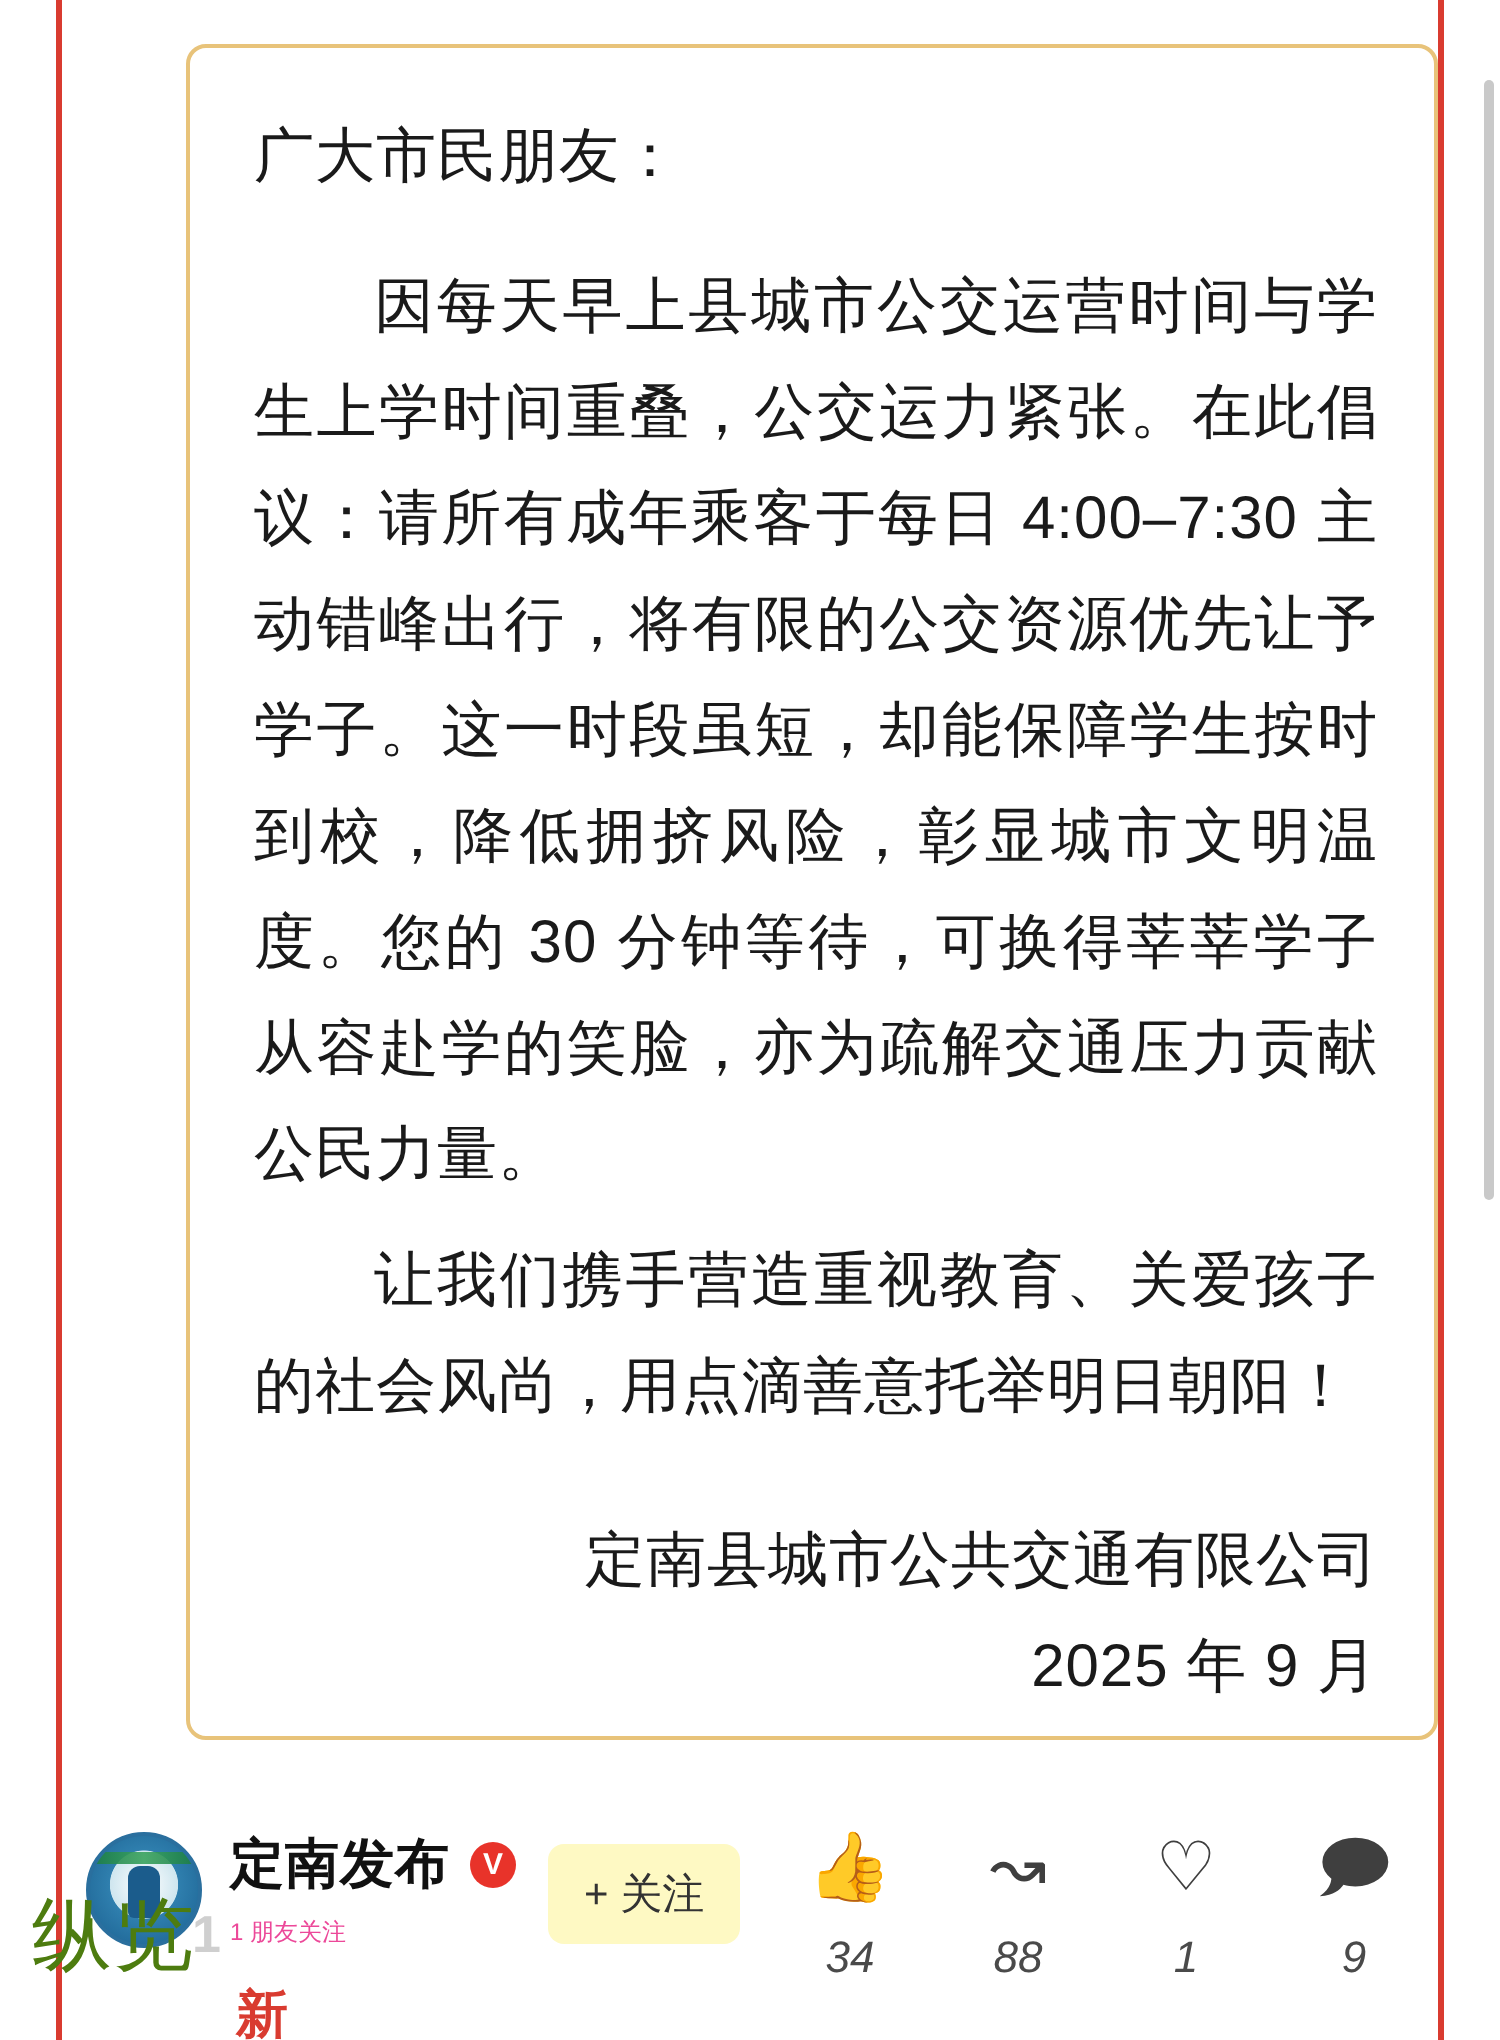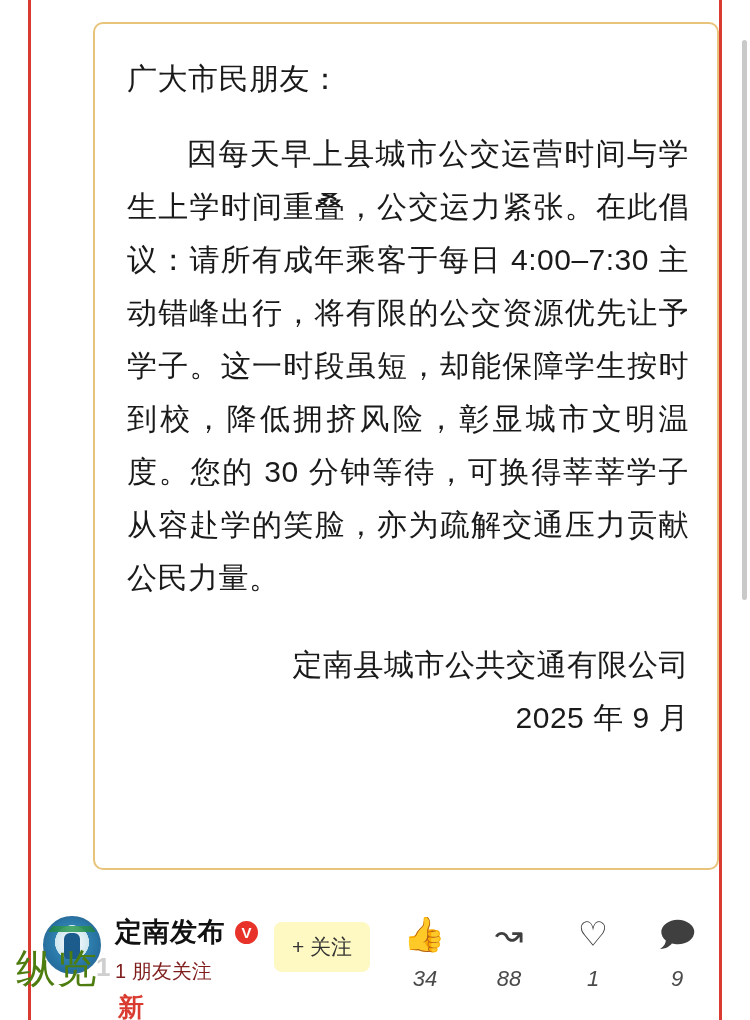--- a/index.html
+++ b/index.html
@@ -152,22 +152,22 @@
     color: #ffffff;
     font-size: 15px;
     line-height: 23px;
     text-align: center;
     margin-left: 10px;
     font-weight: bold;
     flex: 0 0 auto;
   }
   .acct-sub {
     margin-top: 8px;
-    font-size: 20px;
-    color: #7f1d1d;
+    font-size: 12px;
+    color: #ec4899;
   }
   .follow-btn {
     margin-left: 16px;
     margin-top: 22px;
     background: #fef9c3;
     border: none;
     border-radius: 8px;
     color: #333333;
     font-size: 21px;
     padding: 11px 18px;
@@ -252,20 +252,21 @@
 <body>
 
 <div class="poster-top-rule"></div>
 
 <div class="poster">
 
   <div class="gold-frame">
     <div class="body-text">
       <p class="p-salutation">广大市民朋友：</p>
       <p class="p-indent">因每天早上县城市公交运营时间与学生上学时间重叠，公交运力紧张。在此倡议：请所有成年乘客于每日 4:00–7:30 主动错峰出行，将有限的公交资源优先让予学子。这一时段虽短，却能保障学生按时到校，降低拥挤风险，彰显城市文明温度。您的 30 分钟等待，可换得莘莘学子从容赴学的笑脸，亦为疏解交通压力贡献公民力量。</p>
+      <p class="p-indent">让我们携手营造重视教育、关爱孩子的社会风尚，用点滴善意托举明日朝阳！</p>
       <p class="p-sign">定南县城市公共交通有限公司</p>
       <p class="p-date">2025 年 9 月</p>
     </div>
   </div>
 
 </div>
 
 <div class="footer">
 
   <div class="account">

